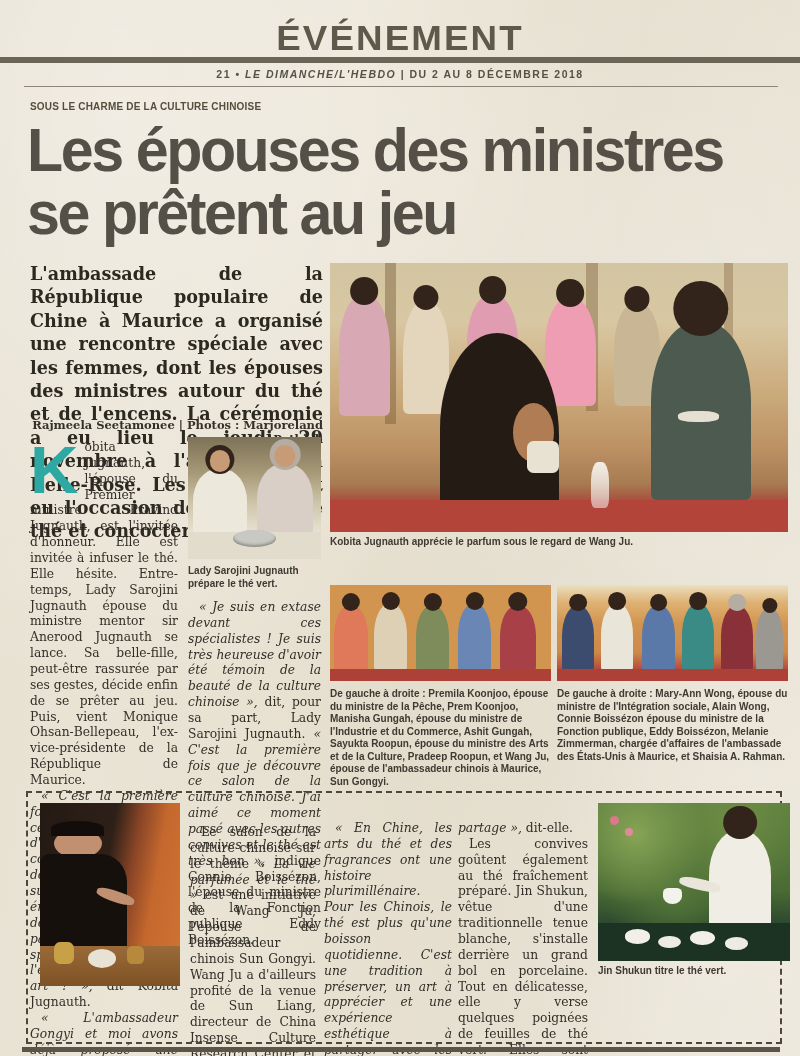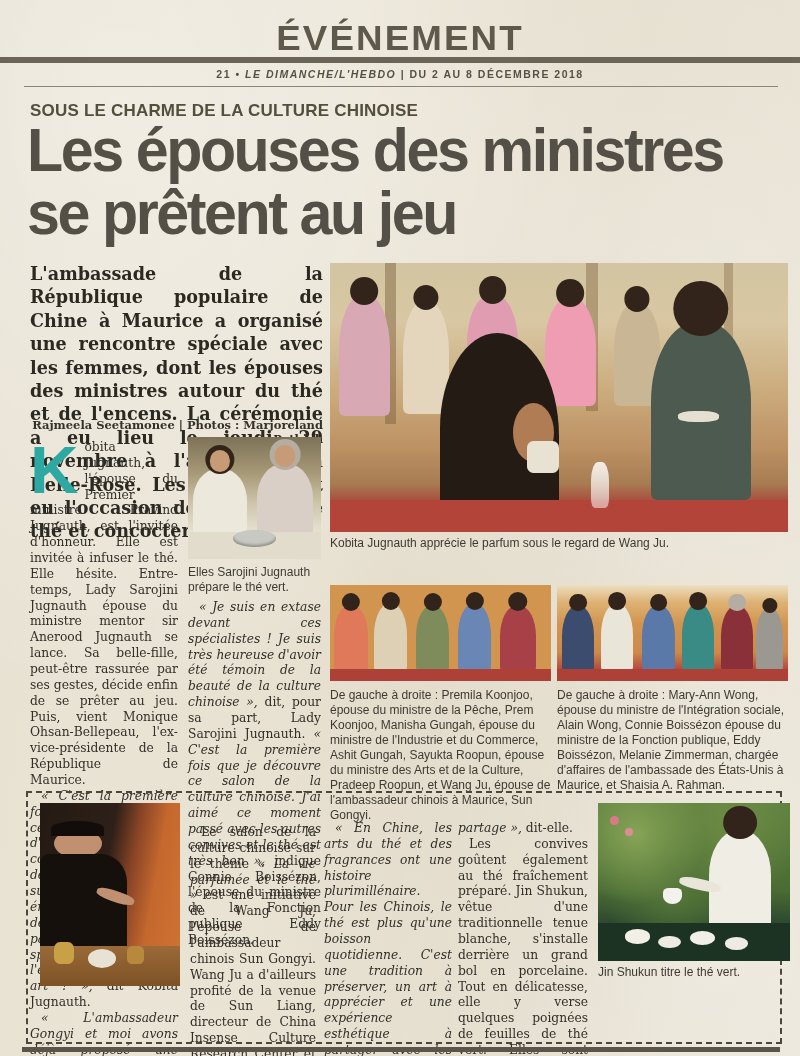--- a/index.html
+++ b/index.html
@@ -14,32 +14,32 @@
     font-family:"Liberation Sans", sans-serif;color:#33302a;}
   .abs{position:absolute;}
   .serif{font-family:"DejaVu Serif", serif;}
 
   .section-title{font-weight:bold;font-size:35px;letter-spacing:2px;color:#5e594b;
     transform:scaleX(1.05);transform-origin:center;text-align:center;width:100%;}
   .rule-thick{background:#6b6557;}
   .rule-thin{background:#8d8678;}
   .folio{font-size:10.5px;font-weight:bold;color:#565145;letter-spacing:1.5px;text-align:center;width:100%;}
   .folio .pub{font-style:italic;margin-top:22px;}
-  .kicker{font-weight:bold;font-size:17px;color:#544e3d;letter-spacing:.2px;}
+  .kicker{font-weight:bold;font-size:10px;color:#544e3d;letter-spacing:.2px;}
   .headline{font-weight:bold;color:#545047;font-size:61px;letter-spacing:-2.5px;line-height:.98;
     transform:scaleX(.97);transform-origin:left;white-space:nowrap;}
   .lede{font-weight:bold;font-size:17.6px;line-height:1.33;text-align:justify;color:#2c2921;}
   .byline{font-weight:bold;font-size:11.5px;color:#35312a;text-align:right;font-family:"DejaVu Serif",serif;}
   .body-txt{font-size:12.3px;line-height:1.29;text-align:justify;color:#322f28;}
   .body-txt p{margin:0;}
   .body-txt p.ind{text-indent:11px;}
   .it{font-style:italic;}
   .dropcap{float:left;font-family:"Liberation Sans",sans-serif;font-weight:bold;
     font-size:67px;line-height:.8;color:#2ea8a2;margin:3px 6px 0 0;}
-  .caption{font-weight:normal;font-size:12px;line-height:1.25;color:#3e3a32;}
+  .caption{font-weight:bold;font-size:10px;line-height:1.25;color:#3e3a32;}
   .box-title{font-weight:bold;font-size:26px;letter-spacing:-.5px;color:#17140f;}
   .dashed-box{border:2px dashed #4d473b;}
   .photo{overflow:hidden;}
   .person{position:absolute;border-radius:45% 45% 6px 6px;}
   .person::before{content:"";position:absolute;bottom:92%;left:50%;transform:translateX(-50%);
     width:55%;height:0;padding-top:55%;border-radius:50%;background:#33241b;}
   .person.grayhair::before{background:#b5aca2;}
   .person.skinface::after{content:"";position:absolute;bottom:96%;left:50%;transform:translateX(-50%);
     width:38%;height:0;padding-top:40%;border-radius:50%;background:#c79b76;}
 </style>
@@ -72,21 +72,21 @@
     <p class="ind"><span class="it">« L'ambassadeur Gongyi et moi avons déjà proposé une démonstration de la préparation du thé dans le passé, à titre personnel, au couple Jugnauth », </span></p>
   </div>
 
   <div class="abs photo" style="top:437px;left:188px;width:133px;height:122px;
        background:linear-gradient(180deg,#7d7257 0%,#a79a78 30%,#cfc6ab 55%,#e6e1d2 78%,#eae6da 100%);">
     <div class="person skinface" style="left:4%;top:26%;width:40%;height:58%;background:#ece8dc;"></div>
     <div class="person grayhair skinface" style="left:52%;top:22%;width:42%;height:62%;background:#d9cfc6;"></div>
     <div class="abs" style="left:0;top:78%;width:100%;height:22%;background:#e2dccd;"></div>
     <div class="abs" style="left:34%;top:76%;width:32%;height:14%;border-radius:50%;background:#c9c9c4;box-shadow:inset 0 -2px 3px #8f8f88;"></div>
   </div>
-  <div class="abs caption" style="top:565px;left:188px;width:133px;">Elles Sarojini Jugnauth prépare le thé vert.</div>
+  <div class="abs caption" style="top:565px;left:188px;width:133px;">Lady Sarojini Jugnauth prépare le thé vert.</div>
 
   <div class="abs body-txt serif" style="top:600px;left:188px;width:133px;">
     <p class="ind">
       <span class="it">« Je suis en extase devant ces spécialistes ! Je suis très heureuse d'avoir été témoin de la beauté de la culture chinoise », </span><span>dit, pour sa part, Lady Sarojini Jugnauth. </span><span class="it">« C'est la première fois que je découvre ce salon de la culture chinoise. J'ai aimé ce moment passé avec les autres convives et le thé est très bon », </span><span>indique Connie Boissézon, l'épouse du ministre de la Fonction publique Eddy Boissézon.</span>
     </p>
   </div>
 
   <div class="abs photo" style="top:263px;left:330px;width:458px;height:269px;
        background:linear-gradient(180deg,#d3c5a2 0%,#d8c7a2 22%,#cbab7c 48%,#bd9264 68%,#a87c52 82%,#a84338 90%,#b2443a 100%);">
     <div class="abs" style="left:12%;top:0;width:2.5%;height:60%;background:rgba(120,90,55,.45);"></div>

